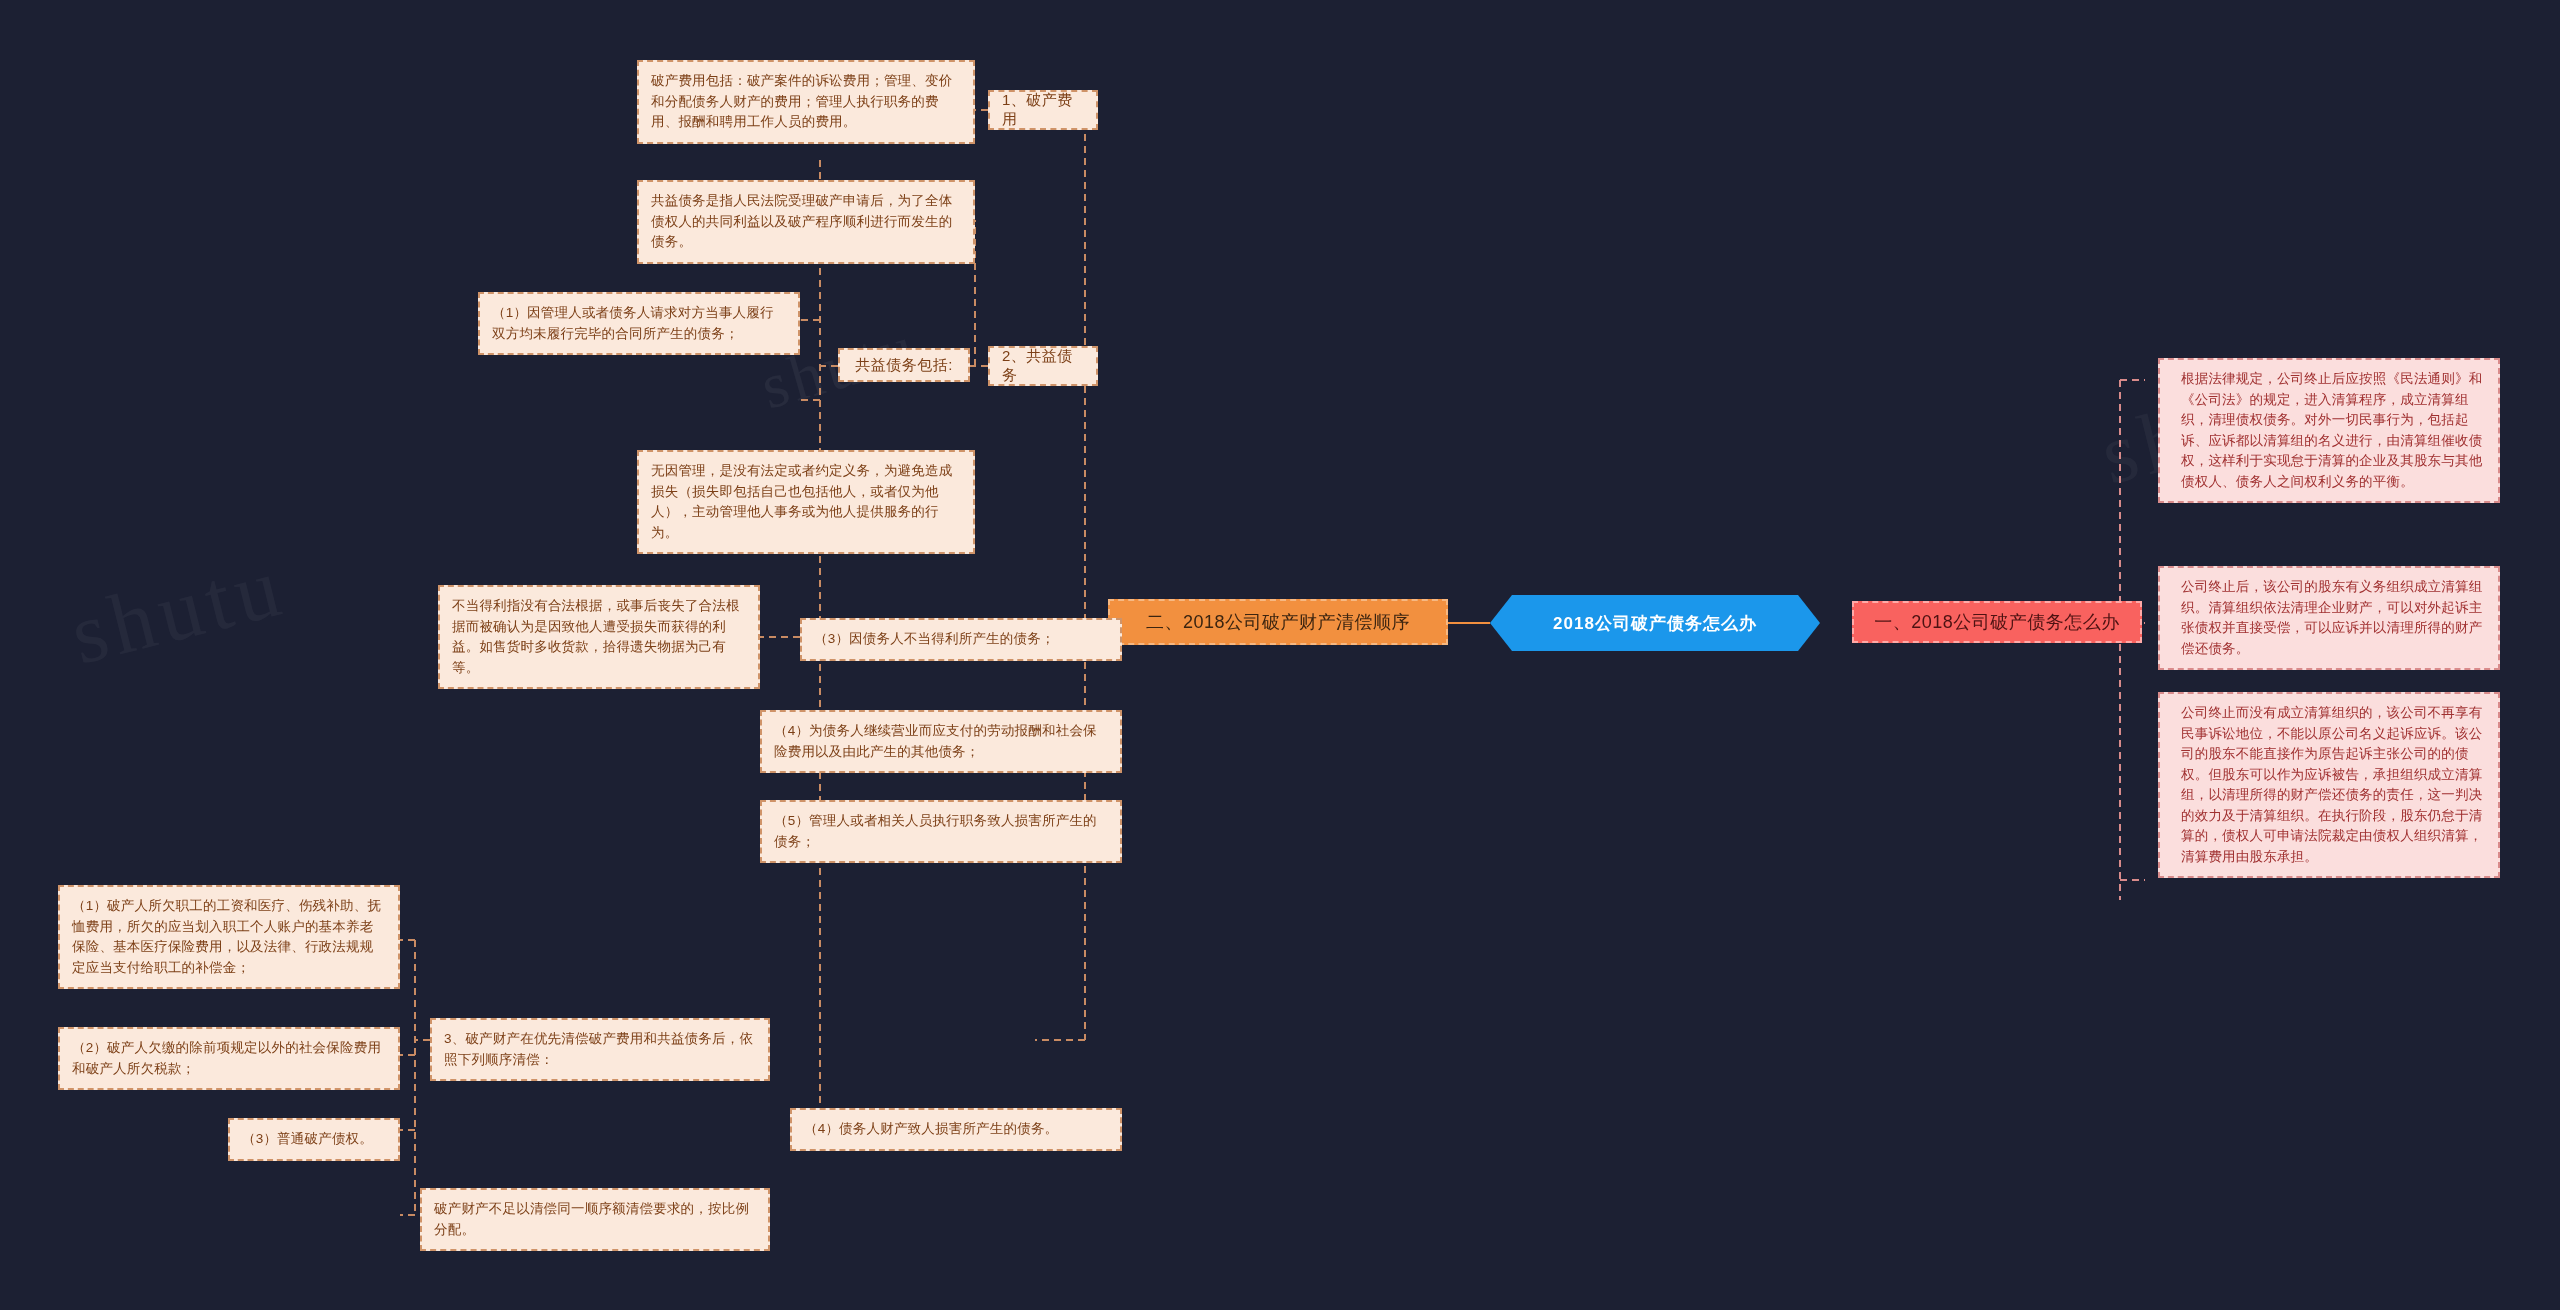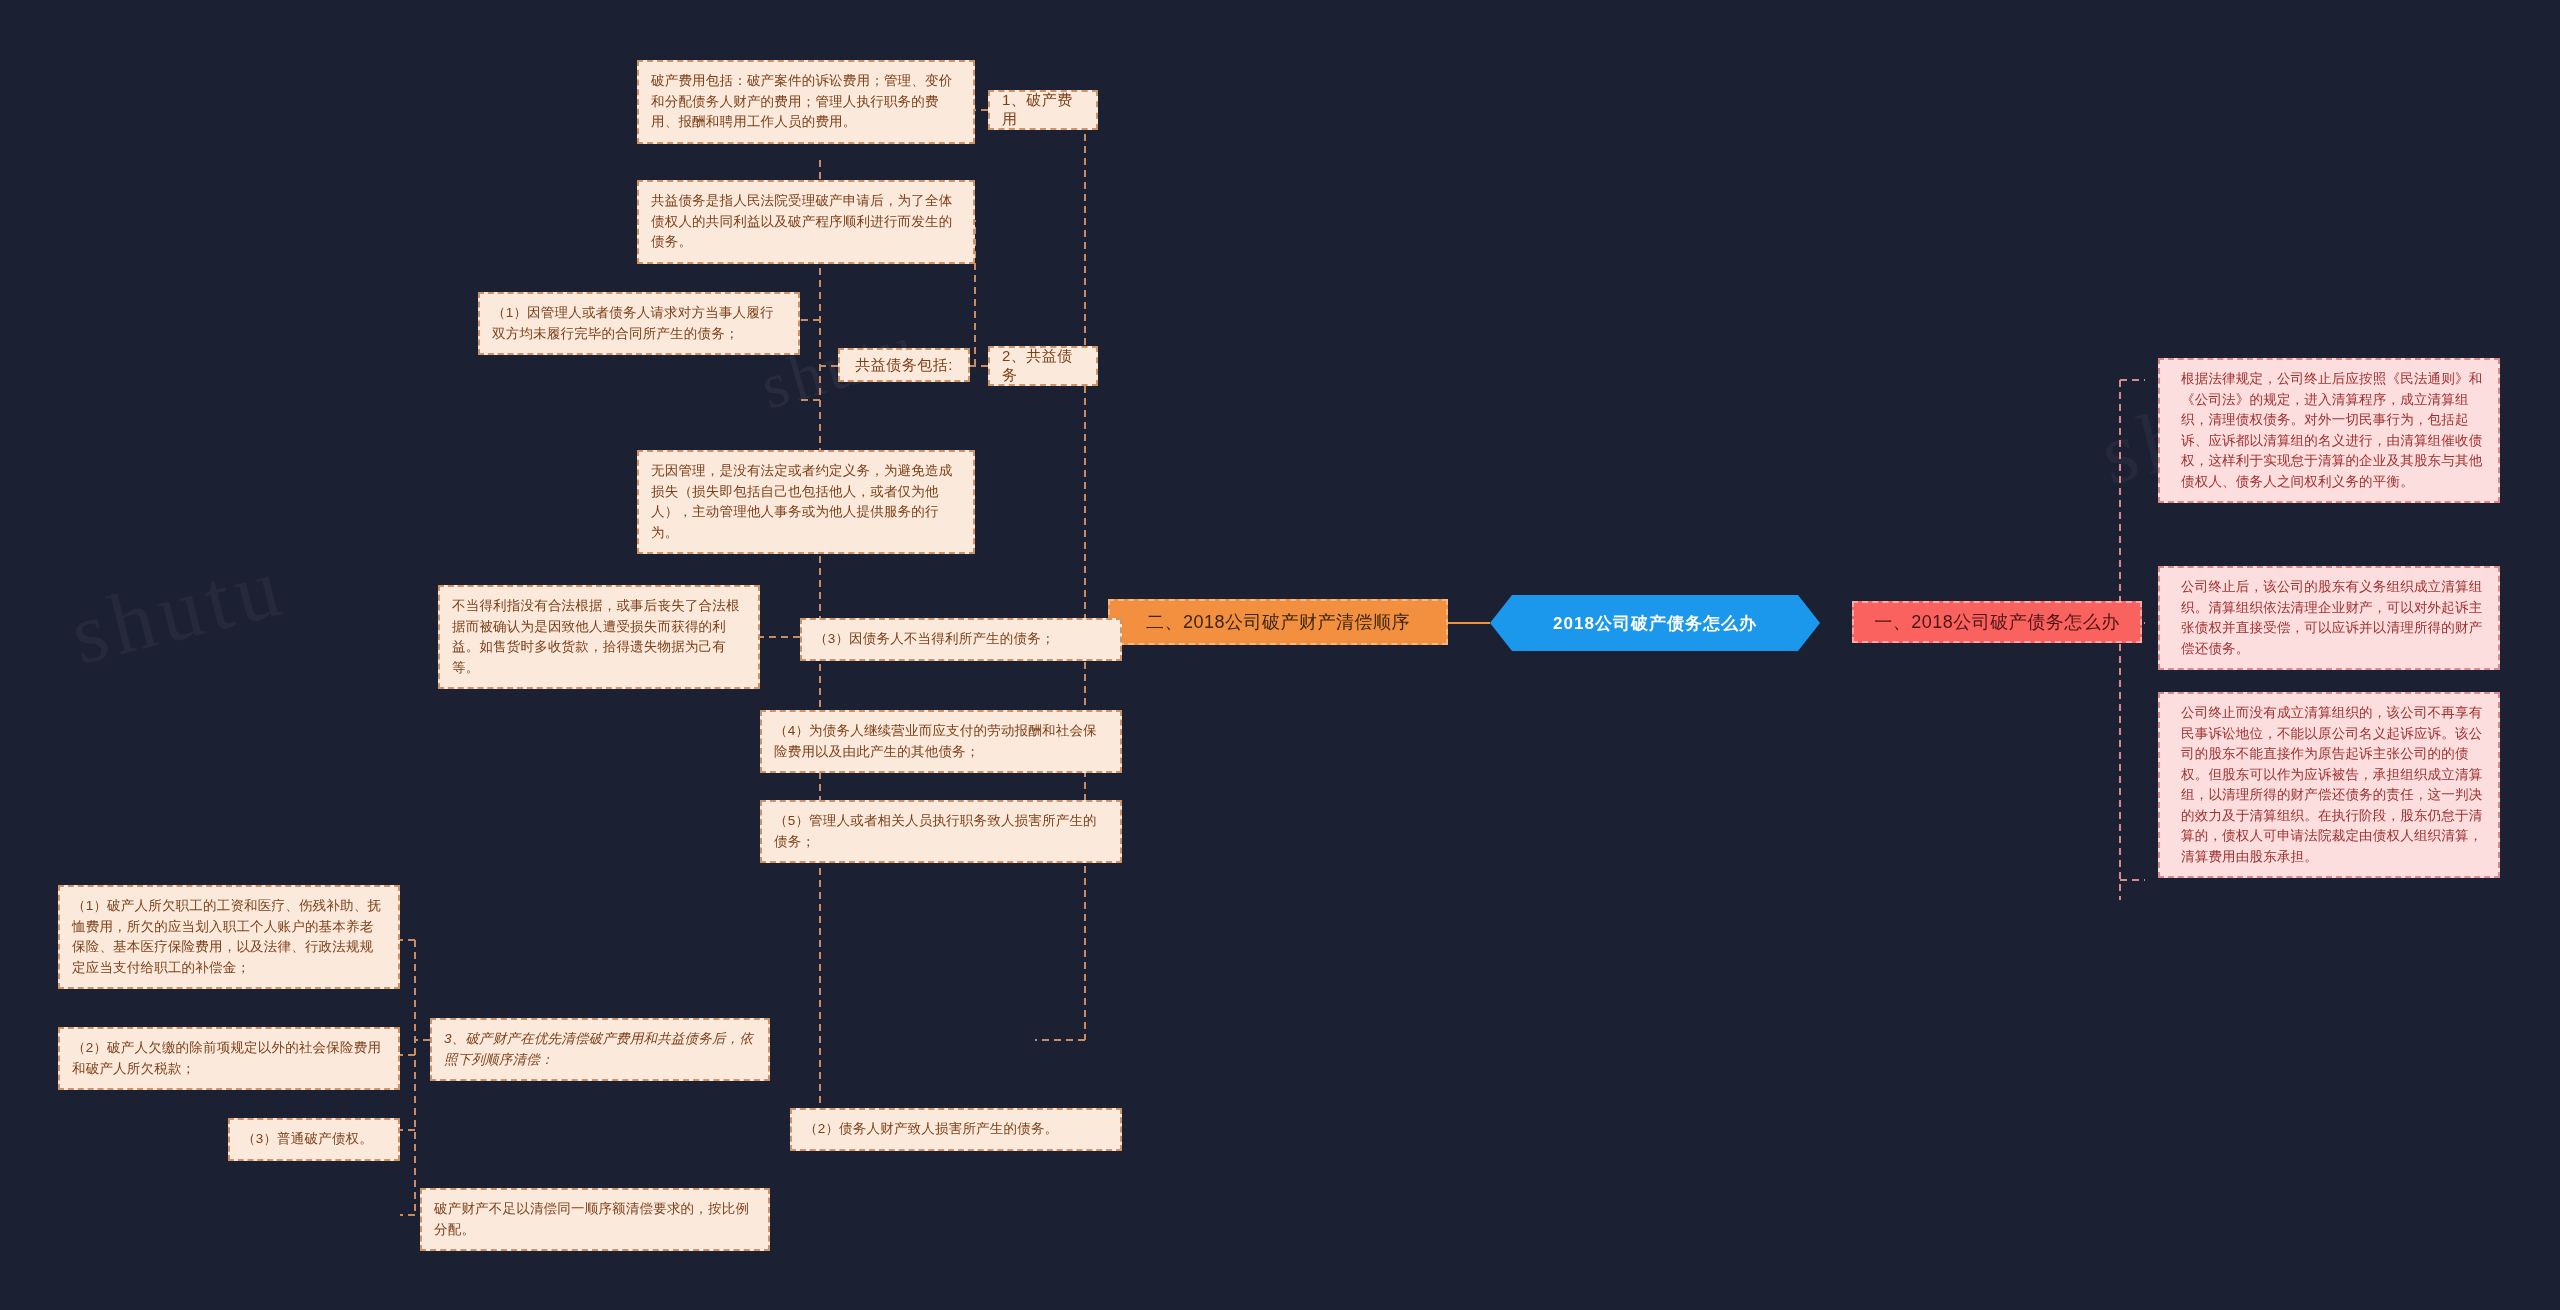--- a/index.html
+++ b/index.html
@@ -166,27 +166,27 @@
 
   <div class="node beige s13" style="left:478px;top:292px;width:322px;">（1）因管理人或者债务人请求对方当事人履行双方均未履行完毕的合同所产生的债务；</div>
 
 
   <div class="node beige s13" style="left:800px;top:618px;width:322px;">（3）因债务人不当得利所产生的债务；</div>
 
   <div class="node beige s13" style="left:760px;top:710px;width:362px;">（4）为债务人继续营业而应支付的劳动报酬和社会保险费用以及由此产生的其他债务；</div>
 
   <div class="node beige s13" style="left:760px;top:800px;width:362px;">（5）管理人或者相关人员执行职务致人损害所产生的债务；</div>
 
-  <div class="node beige s13" style="left:790px;top:1108px;width:332px;">（2）债务人财产致人损害所产生的债务。</div>
+  <div class="node beige s13" style="left:790px;top:1108px;width:332px;">（4）债务人财产致人损害所产生的债务。</div>
 
   <div class="node beige s13" style="left:637px;top:450px;width:338px;">无因管理，是没有法定或者约定义务，为避免造成损失（损失即包括自己也包括他人，或者仅为他人），主动管理他人事务或为他人提供服务的行为。</div>
 
   <div class="node beige s13" style="left:438px;top:585px;width:322px;">不当得利指没有合法根据，或事后丧失了合法根据而被确认为是因致他人遭受损失而获得的利益。如售货时多收货款，拾得遗失物据为己有等。</div>
 
-  <div class="node beige s13" style="left:430px;top:1018px;width:340px;font-style:italic;">3、破产财产在优先清偿破产费用和共益债务后，依照下列顺序清偿：</div>
+  <div class="node beige s13" style="left:430px;top:1018px;width:340px;">3、破产财产在优先清偿破产费用和共益债务后，依照下列顺序清偿：</div>
 
   <div class="node beige s13" style="left:58px;top:885px;width:342px;">（1）破产人所欠职工的工资和医疗、伤残补助、抚恤费用，所欠的应当划入职工个人账户的基本养老保险、基本医疗保险费用，以及法律、行政法规规定应当支付给职工的补偿金；</div>
 
   <div class="node beige s13" style="left:58px;top:1027px;width:342px;">（2）破产人欠缴的除前项规定以外的社会保险费用和破产人所欠税款；</div>
 
   <div class="node beige s13" style="left:228px;top:1118px;width:172px;">（3）普通破产债权。</div>
 
   <div class="node beige s13" style="left:420px;top:1188px;width:350px;">破产财产不足以清偿同一顺序额清偿要求的，按比例分配。</div>
 
   <div class="node pink s13" style="left:2158px;top:358px;width:342px;">根据法律规定，公司终止后应按照《民法通则》和《公司法》的规定，进入清算程序，成立清算组织，清理债权债务。对外一切民事行为，包括起诉、应诉都以清算组的名义进行，由清算组催收债权，这样利于实现怠于清算的企业及其股东与其他债权人、债务人之间权利义务的平衡。</div>

